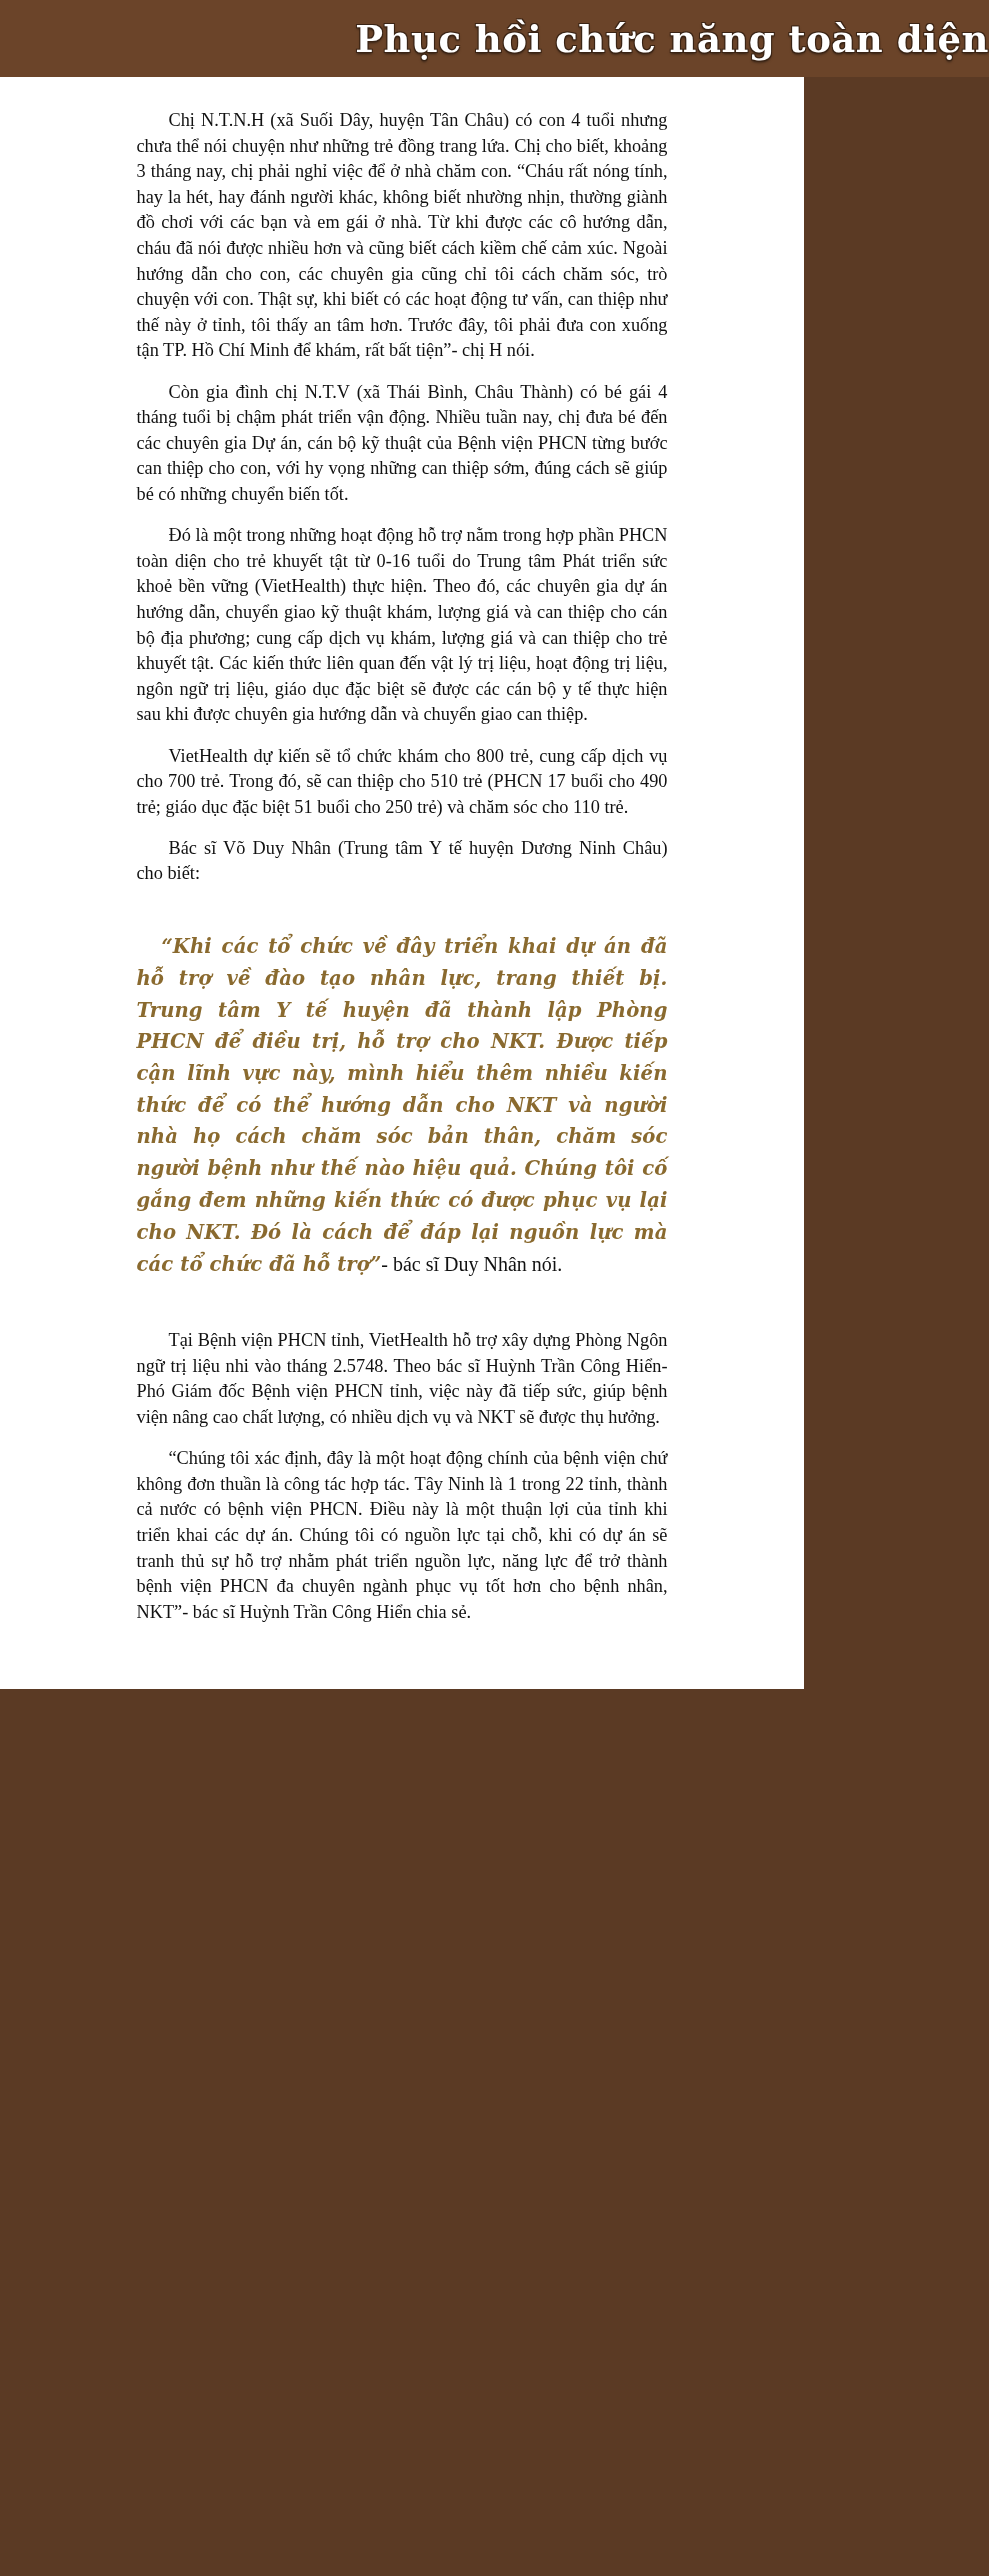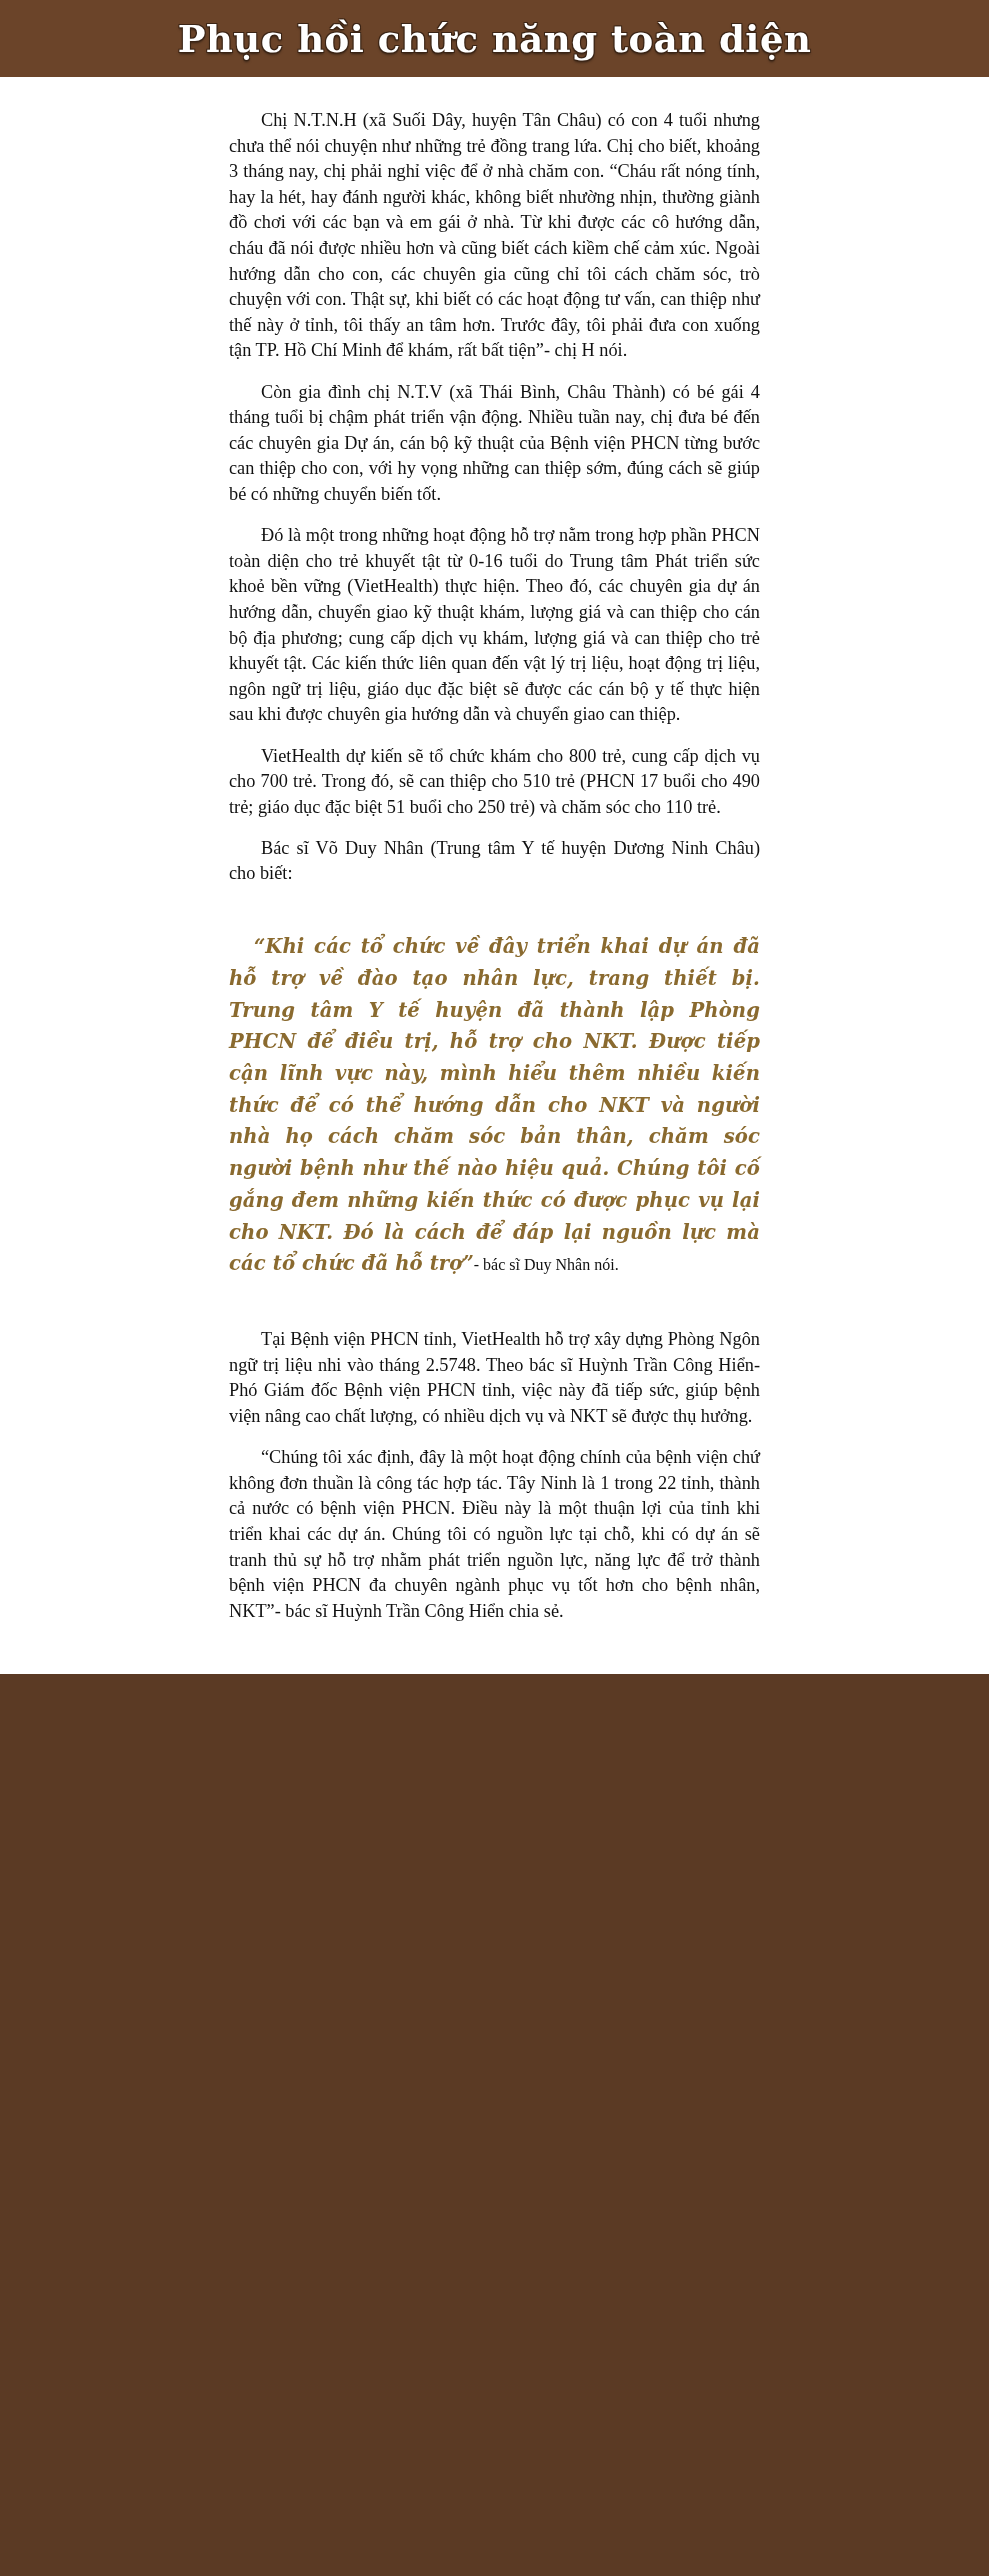--- a/index.html
+++ b/index.html
@@ -19,43 +19,43 @@
     background: #5b3a24;
     box-sizing: border-box;
   }
   
   .banner {
     width: 989px;
     height: 77px;
     background: #6b4429;
     display: flex;
     align-items: center;
-    justify-content: center;
+    justify-content: flex-end;
     box-sizing: border-box;
   }
   .banner-title {
     font-family: "DejaVu Serif", serif;
     font-weight: bold;
     font-size: 37px;
     color: #ffffff;
     letter-spacing: 0.5px;
     text-shadow:
       1px 1px 0 #3a2415,
       -1px 1px 0 #3a2415,
       1px -1px 0 #3a2415,
       -1px -1px 0 #3a2415,
       0 1.5px 2.6px rgba(0,0,0,.55);
     white-space: nowrap;
   }
   
   .sheet {
-    width: 989px;
+    width: 804px;
     background: #ffffff;
     box-sizing: border-box;
-    padding: 31px 0 34px 0;
+    padding: 31px 0 48px 0;
   }
   .column {
     width: 531px;
     margin: 0 auto;
     box-sizing: border-box;
   }
   p.body {
     font-family: "Liberation Serif", serif;
     font-size: 18.3px;
     line-height: 1.40;
@@ -79,21 +79,21 @@
     color: #8a6a2f;
     text-align: justify;
     text-indent: 25px;
     margin: 0;
     letter-spacing: 0.1px;
   }
   .pullquote .attrib {
     font-family: "Liberation Serif", serif;
     font-style: normal;
     font-weight: normal;
-    font-size: 16px;
+    font-size: 20px;
     color: #111111;
     letter-spacing: 0;
   }
 </style>
 </head>
 <body>
 
 <div id="page">
 
   <header class="banner">

